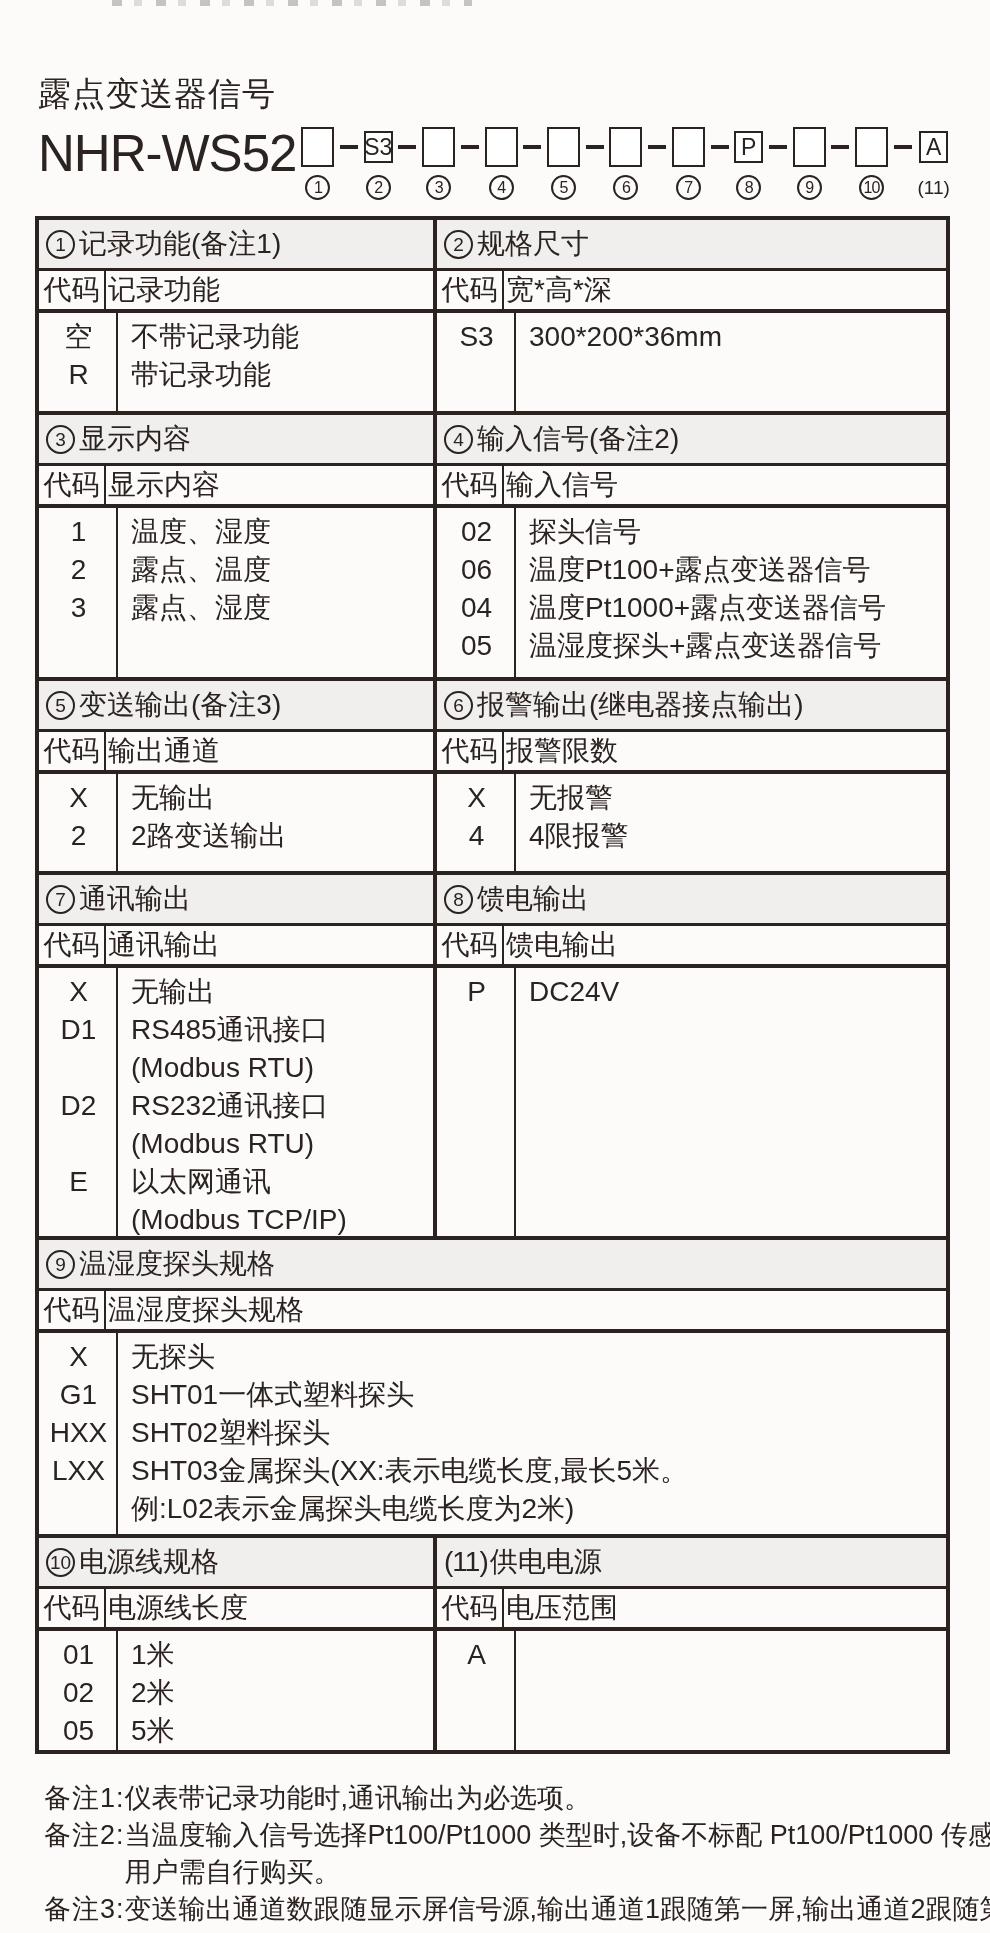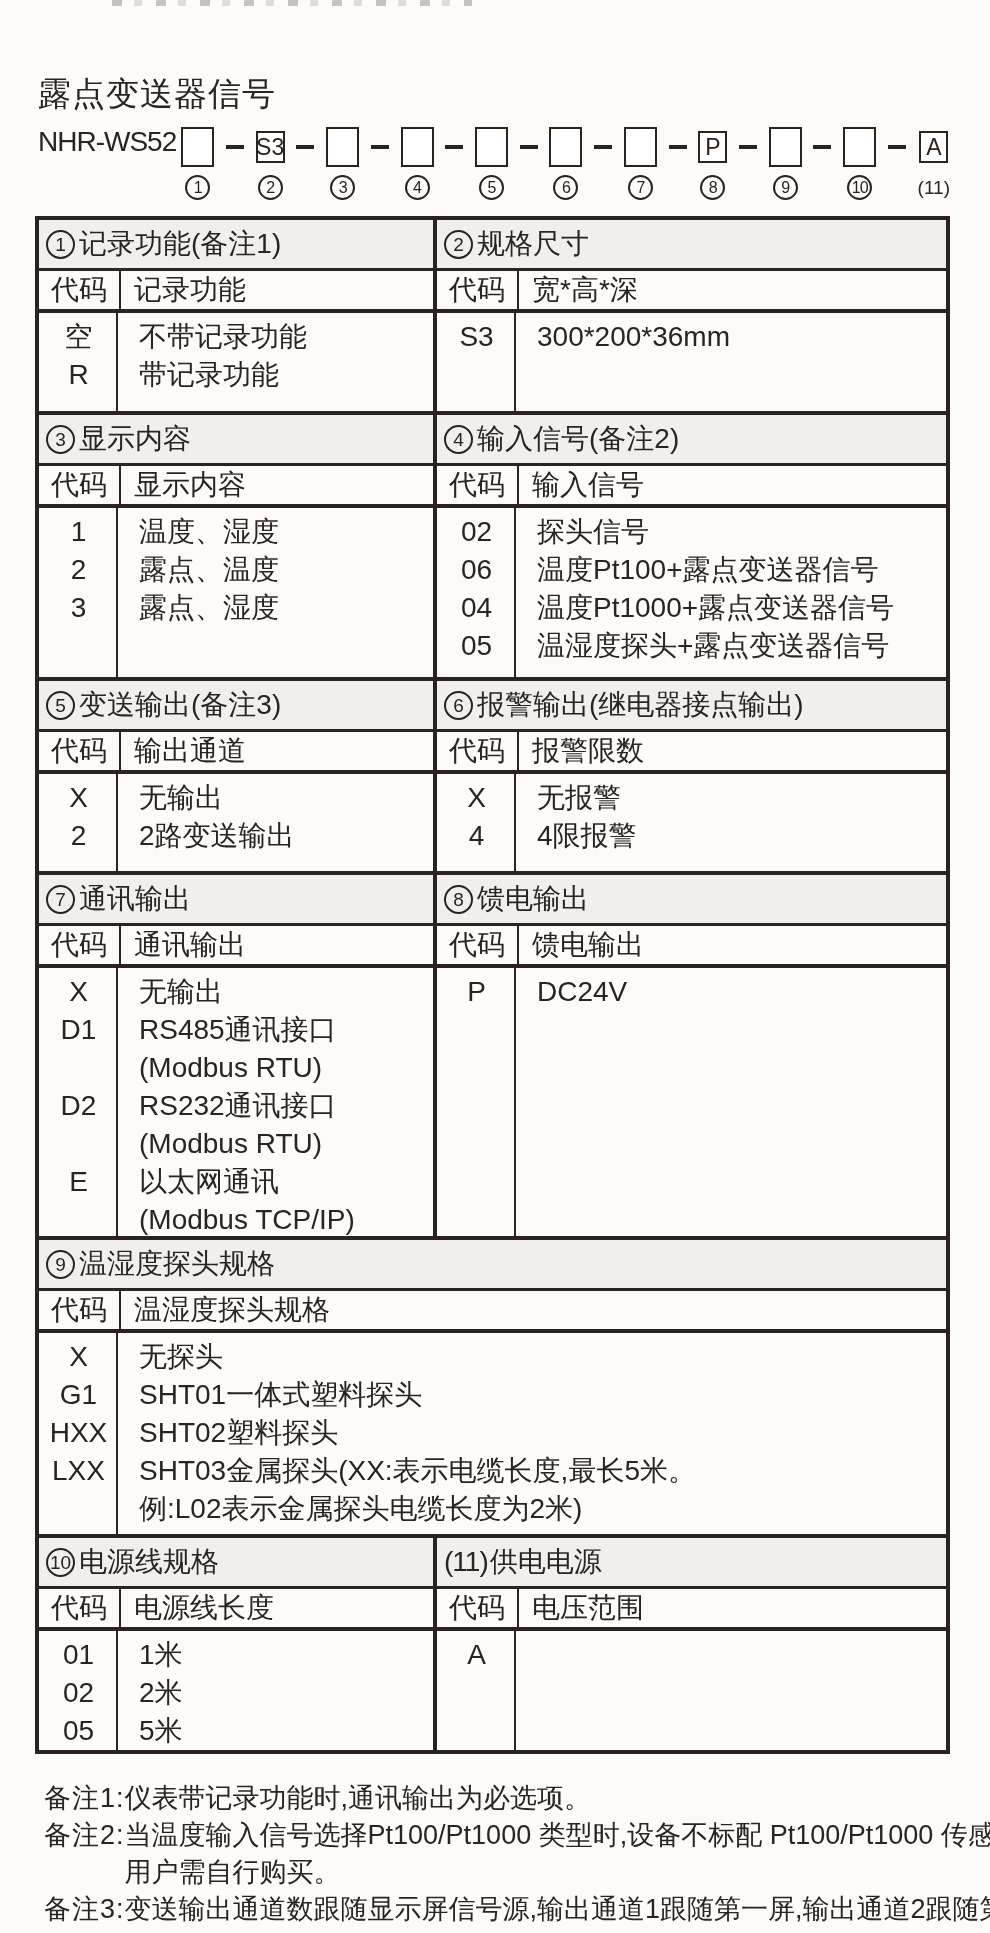--- a/index.html
+++ b/index.html
@@ -14,47 +14,47 @@
     width:990px;height:1933px;position:relative;overflow:hidden;
     background:var(--page-bg);color:var(--text);
     font-family:"Liberation Sans","DejaVu Sans",sans-serif;
   }
   .top-fragment{
     position:absolute;top:0;left:112px;width:360px;height:6px;opacity:.55;
     background:repeating-linear-gradient(90deg,#9a9694 0 10px,transparent 10px 22px,#c7c3c0 22px 30px,transparent 30px 44px);
   }
   .title{margin:72px 0 0 38px;font-size:33px;font-weight:500;letter-spacing:1px;}
   .model-line{display:flex;align-items:flex-start;margin:10px 0 0 38px;width:912px;}
-  .prefix{font-size:28px;font-weight:500;letter-spacing:-1px;line-height:1.05;flex:none;}
+  .prefix{font-size:51px;font-weight:500;letter-spacing:-1px;line-height:1.05;flex:none;}
   .code-boxes{flex:1;display:flex;justify-content:space-between;margin-left:5px;}
   .code-group{display:flex;flex-direction:column;align-items:center;}
   .code-box{width:33px;height:40px;border:2.5px solid var(--line);background:var(--box-bg);}
   .code-box.filled{width:29px;height:32px;margin:4px 0;display:flex;align-items:center;justify-content:center;font-size:23px;font-weight:500;}
   .dash{width:18px;height:4px;background:var(--line);margin-top:18px;flex:none;}
   .circle-num{border:2px solid var(--text);border-radius:50%;display:inline-flex;align-items:center;justify-content:center;flex:none;line-height:1;}
   .code-group .circle-num{width:25px;height:25px;font-size:16px;margin-top:8px;letter-spacing:-1px;}
   .code-group .paren-num{font-size:19px;margin-top:10px;}
   .spec-table{margin:16px 0 0 35px;width:915px;border:4px solid var(--line);background:var(--page-bg);}
   .band{display:flex;border-bottom:4px solid var(--line);}
   .band.last{border-bottom:none;}
   .section{display:flex;flex-direction:column;min-width:0;}
   .section.left{width:398px;flex:none;border-right:4px solid var(--line);}
   .section.right{flex:1;}
   .section.full{width:100%;}
   .sec-header{height:51px;flex:none;border-bottom:3px solid var(--line);background:var(--hdr-bg);display:flex;align-items:center;padding-left:7px;font-size:28px;white-space:nowrap;overflow:hidden;}
   .sec-header .circle-num{width:29px;height:29px;font-size:19px;margin-right:4px;}
   .sec-header .paren-hdr{font-size:28px;margin-right:2px;letter-spacing:-1px;}
   .col-header{height:42px;flex:none;border-bottom:4px solid var(--line);display:flex;font-size:28px;}
-  .col-code{width:82px;flex:none;border-right:2px solid var(--line);display:flex;align-items:center;justify-content:center;}
-  .col-val{flex:1;display:flex;align-items:center;padding-left:13px;white-space:nowrap;overflow:hidden;}
+  .col-code{width:67px;flex:none;border-right:2px solid var(--line);display:flex;align-items:center;justify-content:center;}
+  .col-val{flex:1;display:flex;align-items:center;padding-left:2px;white-space:nowrap;overflow:hidden;}
   .sec-body{flex:1;position:relative;padding-top:5px;overflow:hidden;}
   .sec-body::before{content:"";position:absolute;left:77px;top:0;bottom:0;width:2px;background:var(--line);}
   .data-row{display:flex;align-items:flex-start;}
   .cell-code{width:79px;flex:none;text-align:center;font-size:28px;line-height:38px;}
-  .cell-desc{padding-left:21px;font-size:28px;line-height:38px;white-space:nowrap;}
+  .cell-desc{padding-left:13px;font-size:28px;line-height:38px;white-space:nowrap;}
   .footnotes{margin:26px 0 0 38px;font-size:27px;width:950px;}
   .note{display:flex;margin-left:6px;}
   .note-label{flex:none;line-height:37px;letter-spacing:1px;}
   .note-lines{line-height:37px;white-space:nowrap;}
 </style>
 </head>
 <body>
 
 <div class="top-fragment"></div>
 

